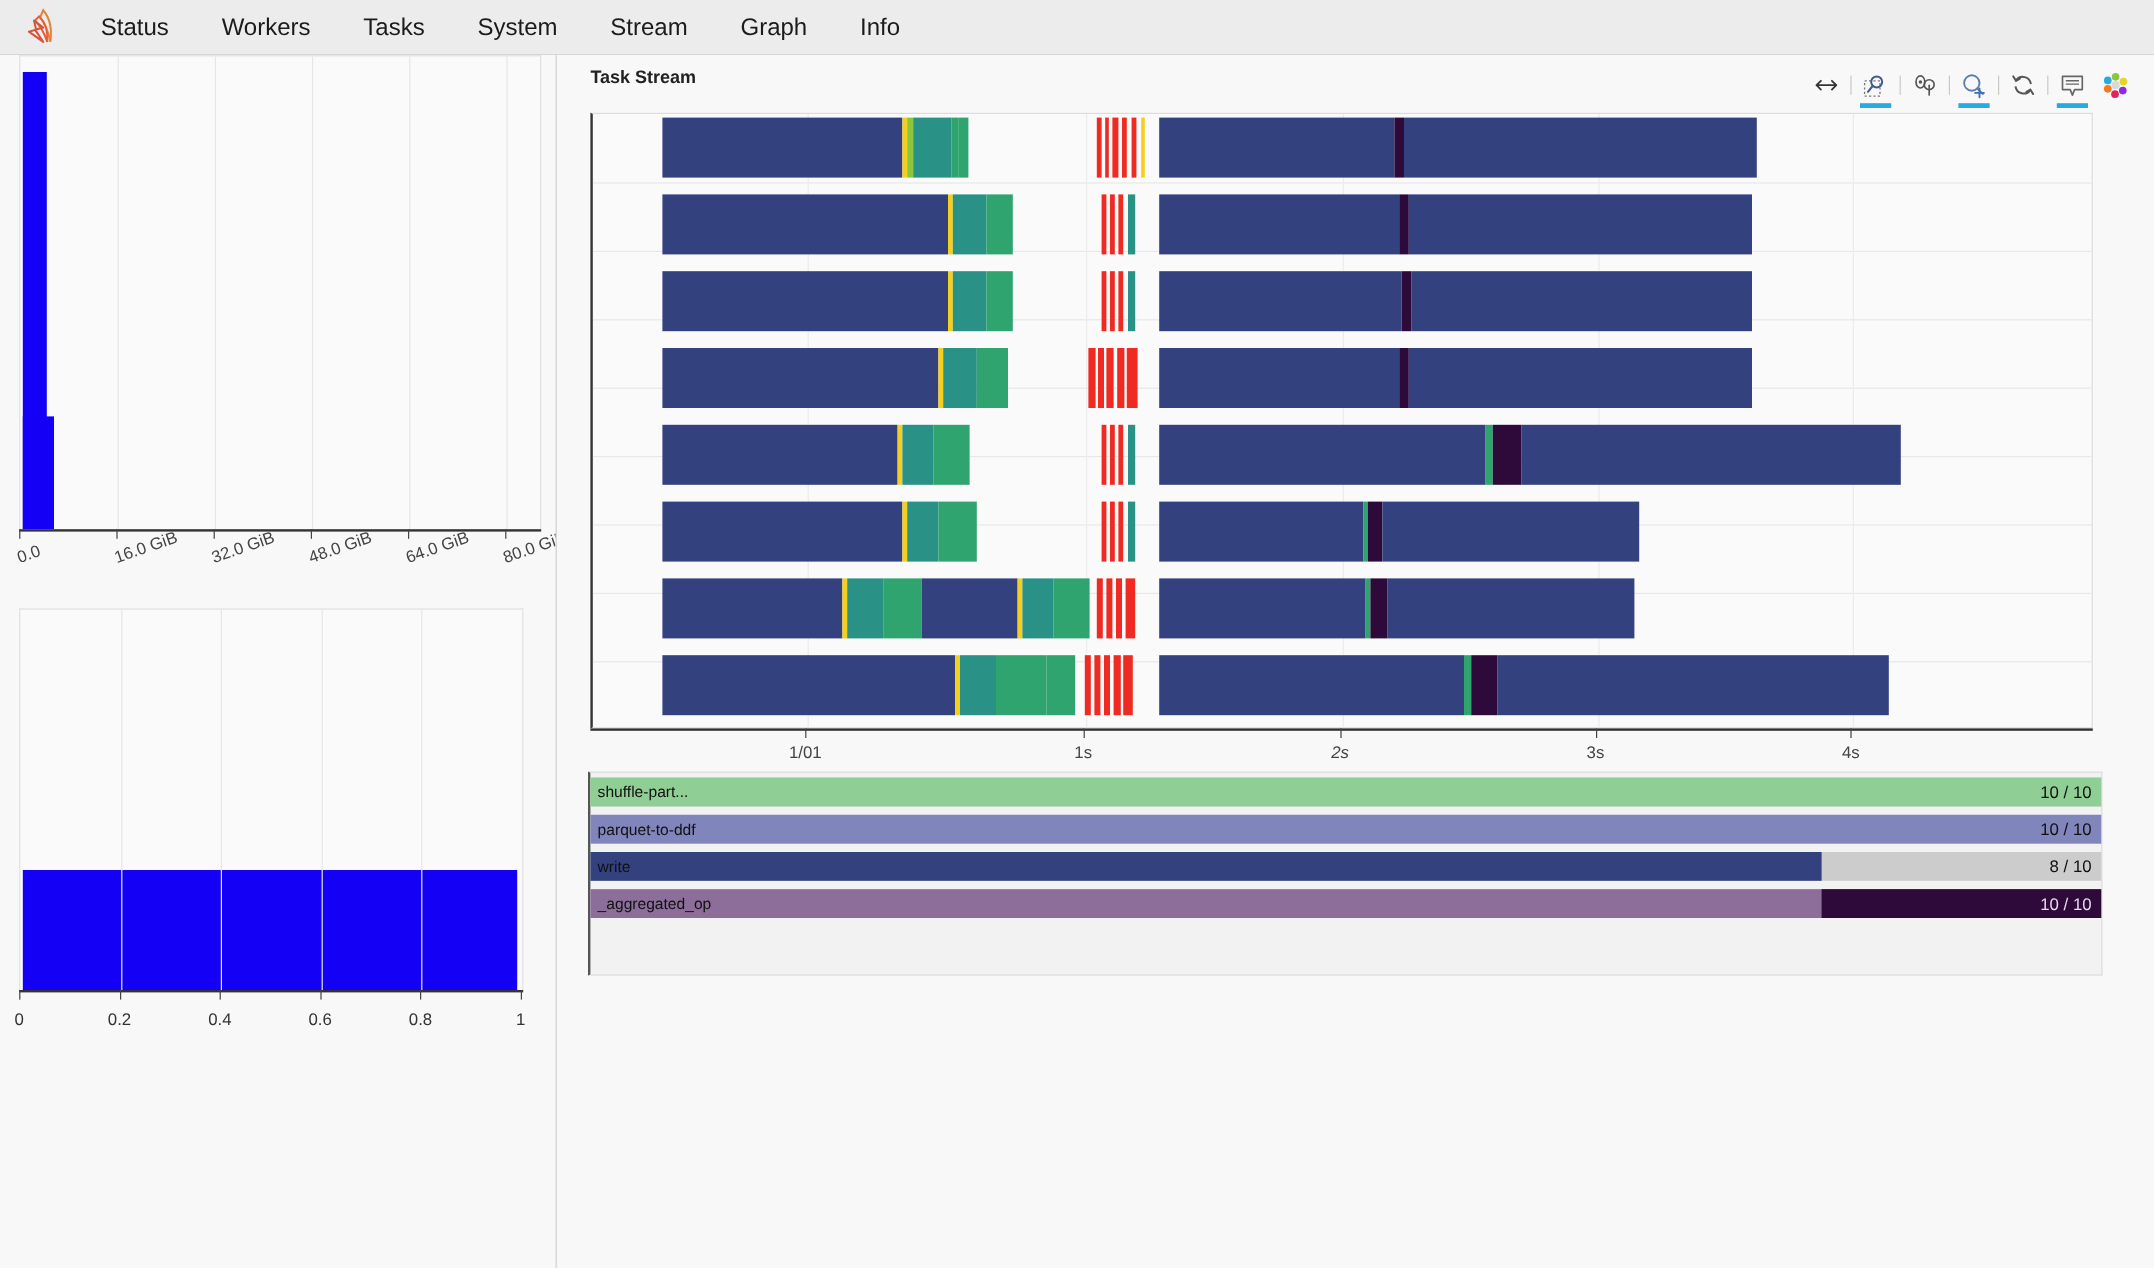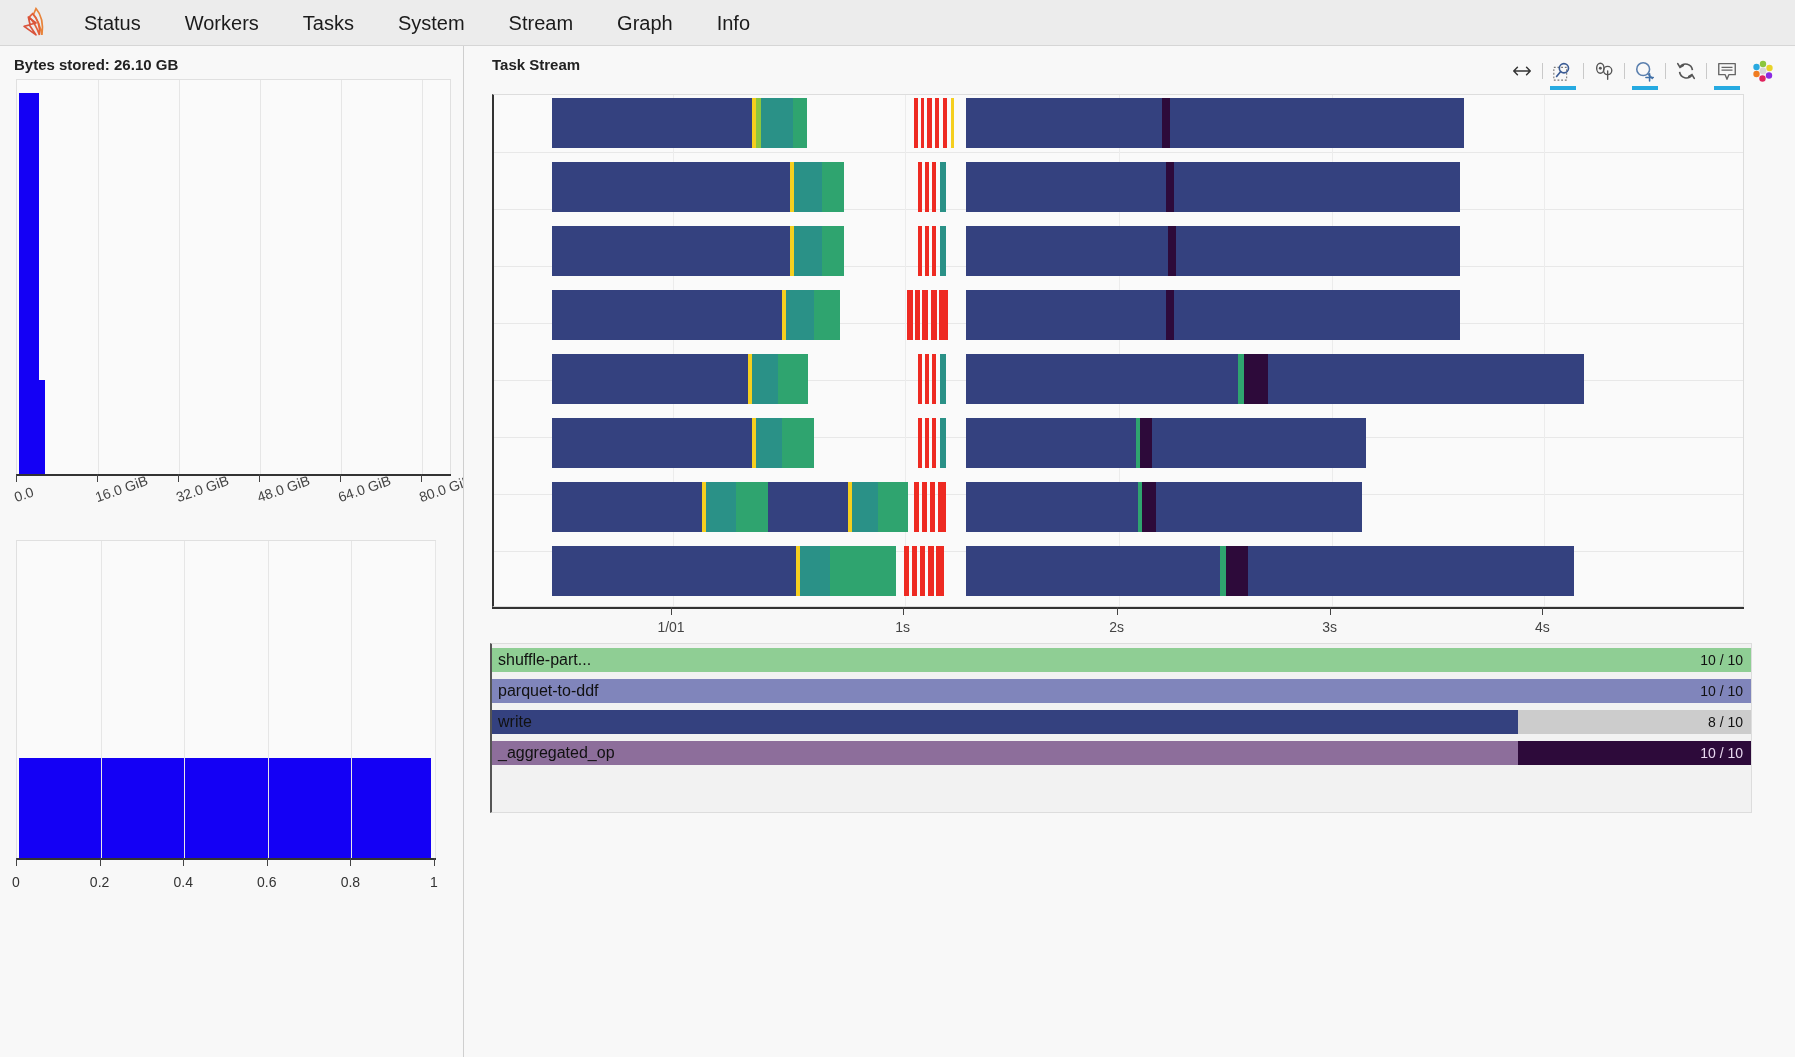--- a/index.html
+++ b/index.html
@@ -246,21 +246,21 @@
   }
   .pbar-fill {
     position: absolute; left: 0; top: 2px; bottom: 2px;
   }
   .pbar-fill2 {
     position: absolute; top: 2px; bottom: 2px;
   }
   .pbar-label {
     position: absolute; left: 6px; top: 50%;
     transform: translateY(-50%);
-    font-size: 16px; color: #111;
+    font-size: 13px; color: #111;
     z-index: 4;
     white-space: nowrap;
   }
   .pbar-count {
     position: absolute; right: 8px; top: 50%;
     transform: translateY(-50%);
     font-size: 14px; color: #111;
     z-index: 4;
     white-space: nowrap;
   }
@@ -282,21 +282,20 @@
   <div class="nav-item">System</div>
   <div class="nav-item">Stream</div>
   <div class="nav-item">Graph</div>
   <div class="nav-item">Info</div>
 </div>
 
 <div id="body-wrap">
 
   <div id="left-col">
 
-    <div class="panel-title">Bytes stored: 26.10 GB</div>
 
     <div id="bytes-plot">
       <div id="bytes-bar"></div>
       <div id="bytes-bar2"></div>
     <div class="vgrid" style="left: 80.91px;"></div>
         <div class="vgrid" style="left: 161.82px;"></div>
         <div class="vgrid" style="left: 242.73px;"></div>
         <div class="vgrid" style="left: 323.64px;"></div>
         <div class="vgrid" style="left: 404.55px;"></div>
       </div>
@@ -553,21 +552,21 @@
     <div id="ts-axis">
         <div class="tickmark" style="left: 179.036px;"></div>
         <div class="tickmark" style="left: 410.656px;"></div>
         <div class="tickmark" style="left: 624.748px;"></div>
         <div class="tickmark" style="left: 837.588px;"></div>
         <div class="tickmark" style="left: 1050.43px;"></div>
       </div>
     <div id="ts-ticklabels">
         <span style="left: 179.036px; top: 2px;">1/01</span>
         <span style="left: 410.656px; top: 2px;">1s</span>
-        <span style="left: 624.748px; top: 2px;">2s</span>
+        <span style="left: 624.748px; top: 2px; font-style: italic;">2s</span>
         <span style="left: 837.588px; top: 2px;">3s</span>
         <span style="left: 1050.43px; top: 2px;">4s</span>
       </div>
 
     <div id="progress-plot">
         <div class="pbar-row" style="top: 2px;">
           <div class="pbar-track" style="background: rgb(204, 204, 204);"></div>
           <div class="pbar-fill" style="width: 100%; background: rgb(143, 206, 148);"></div>
           <div class="pbar-label">shuffle-part...</div>
           <div class="pbar-count" style="color: rgb(17, 17, 17);">10 / 10</div>

